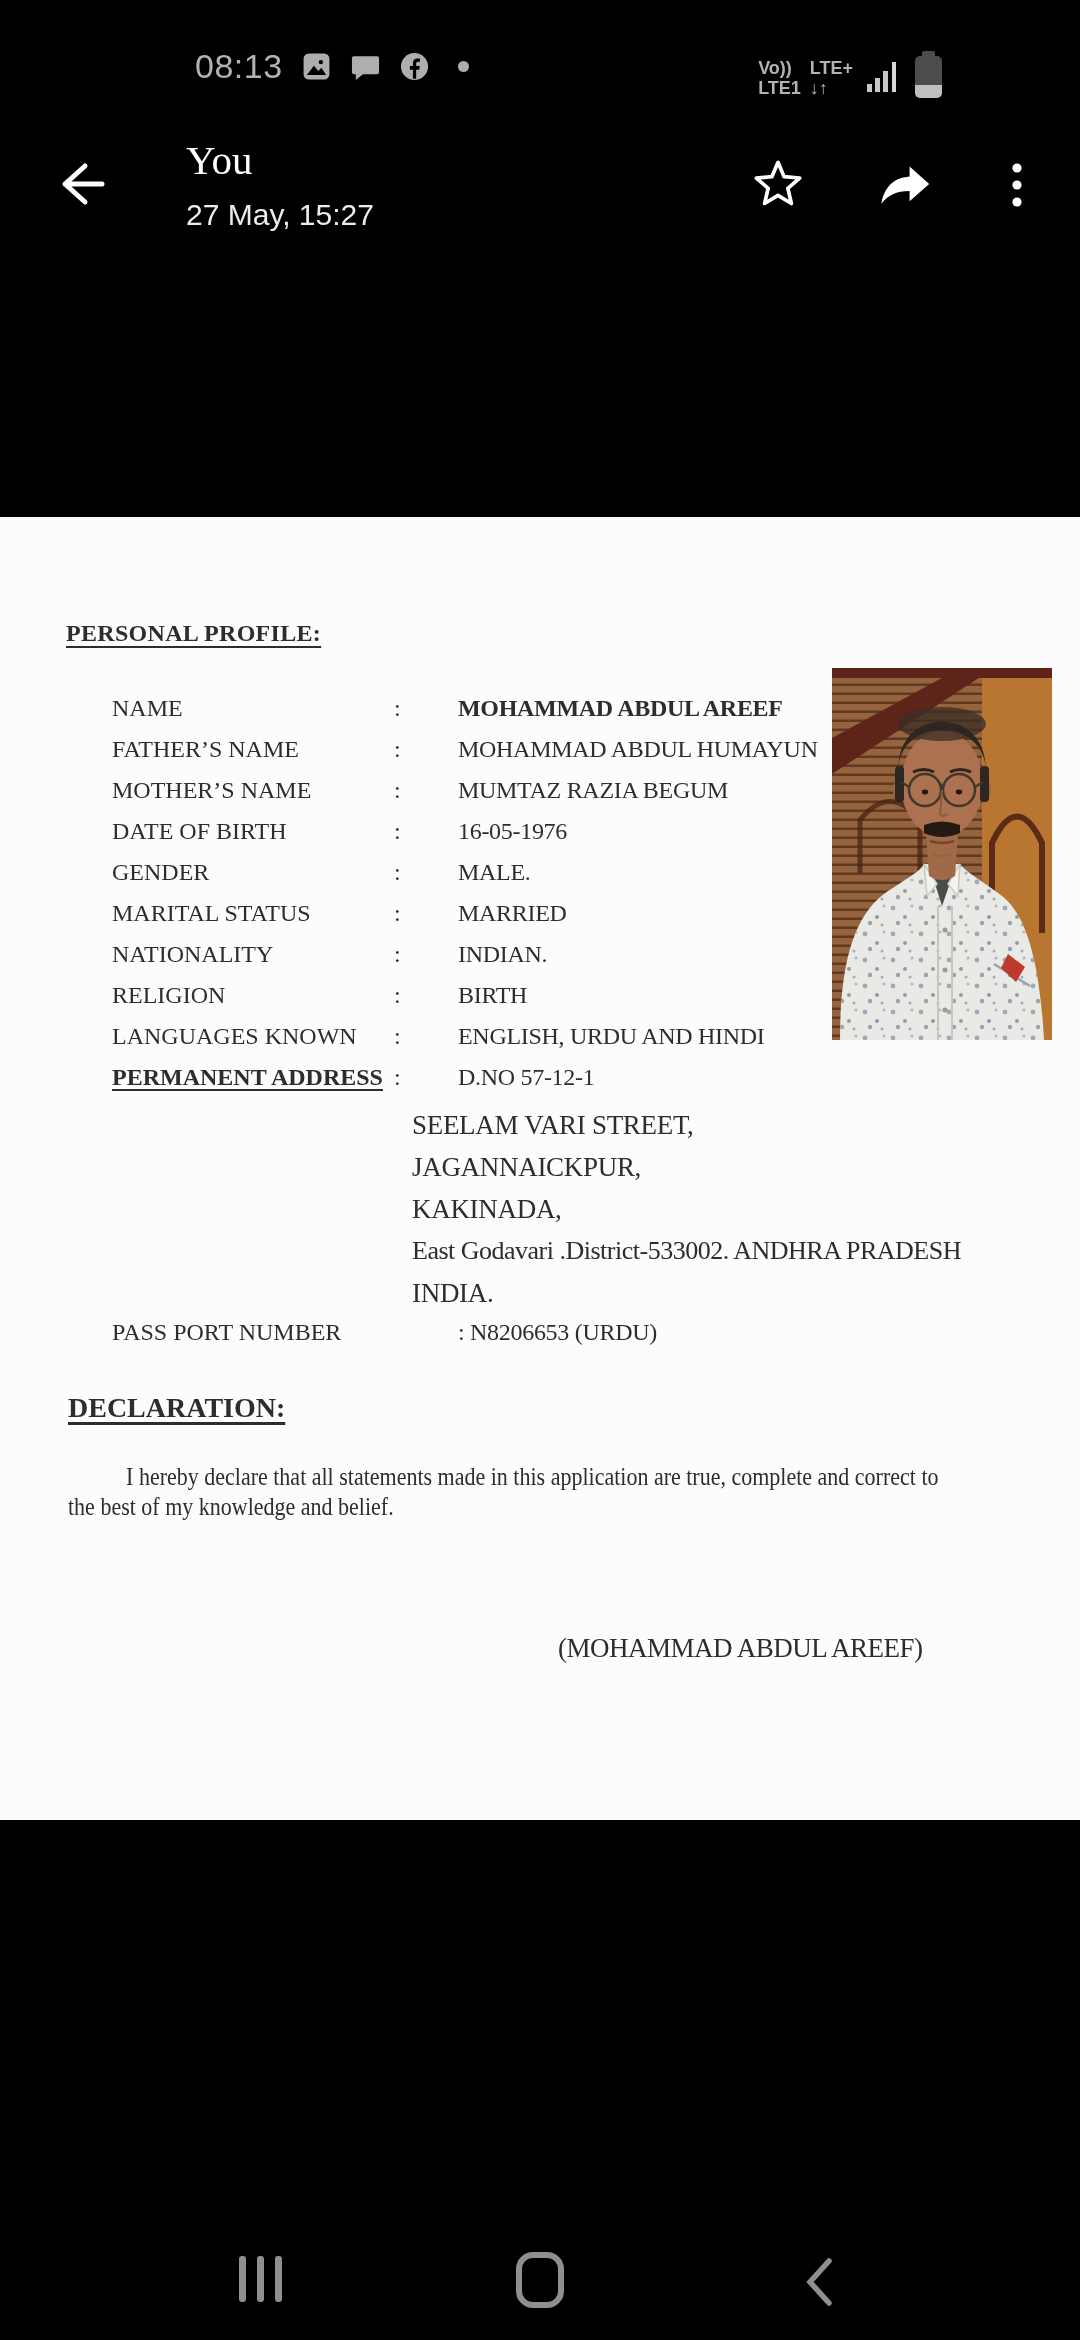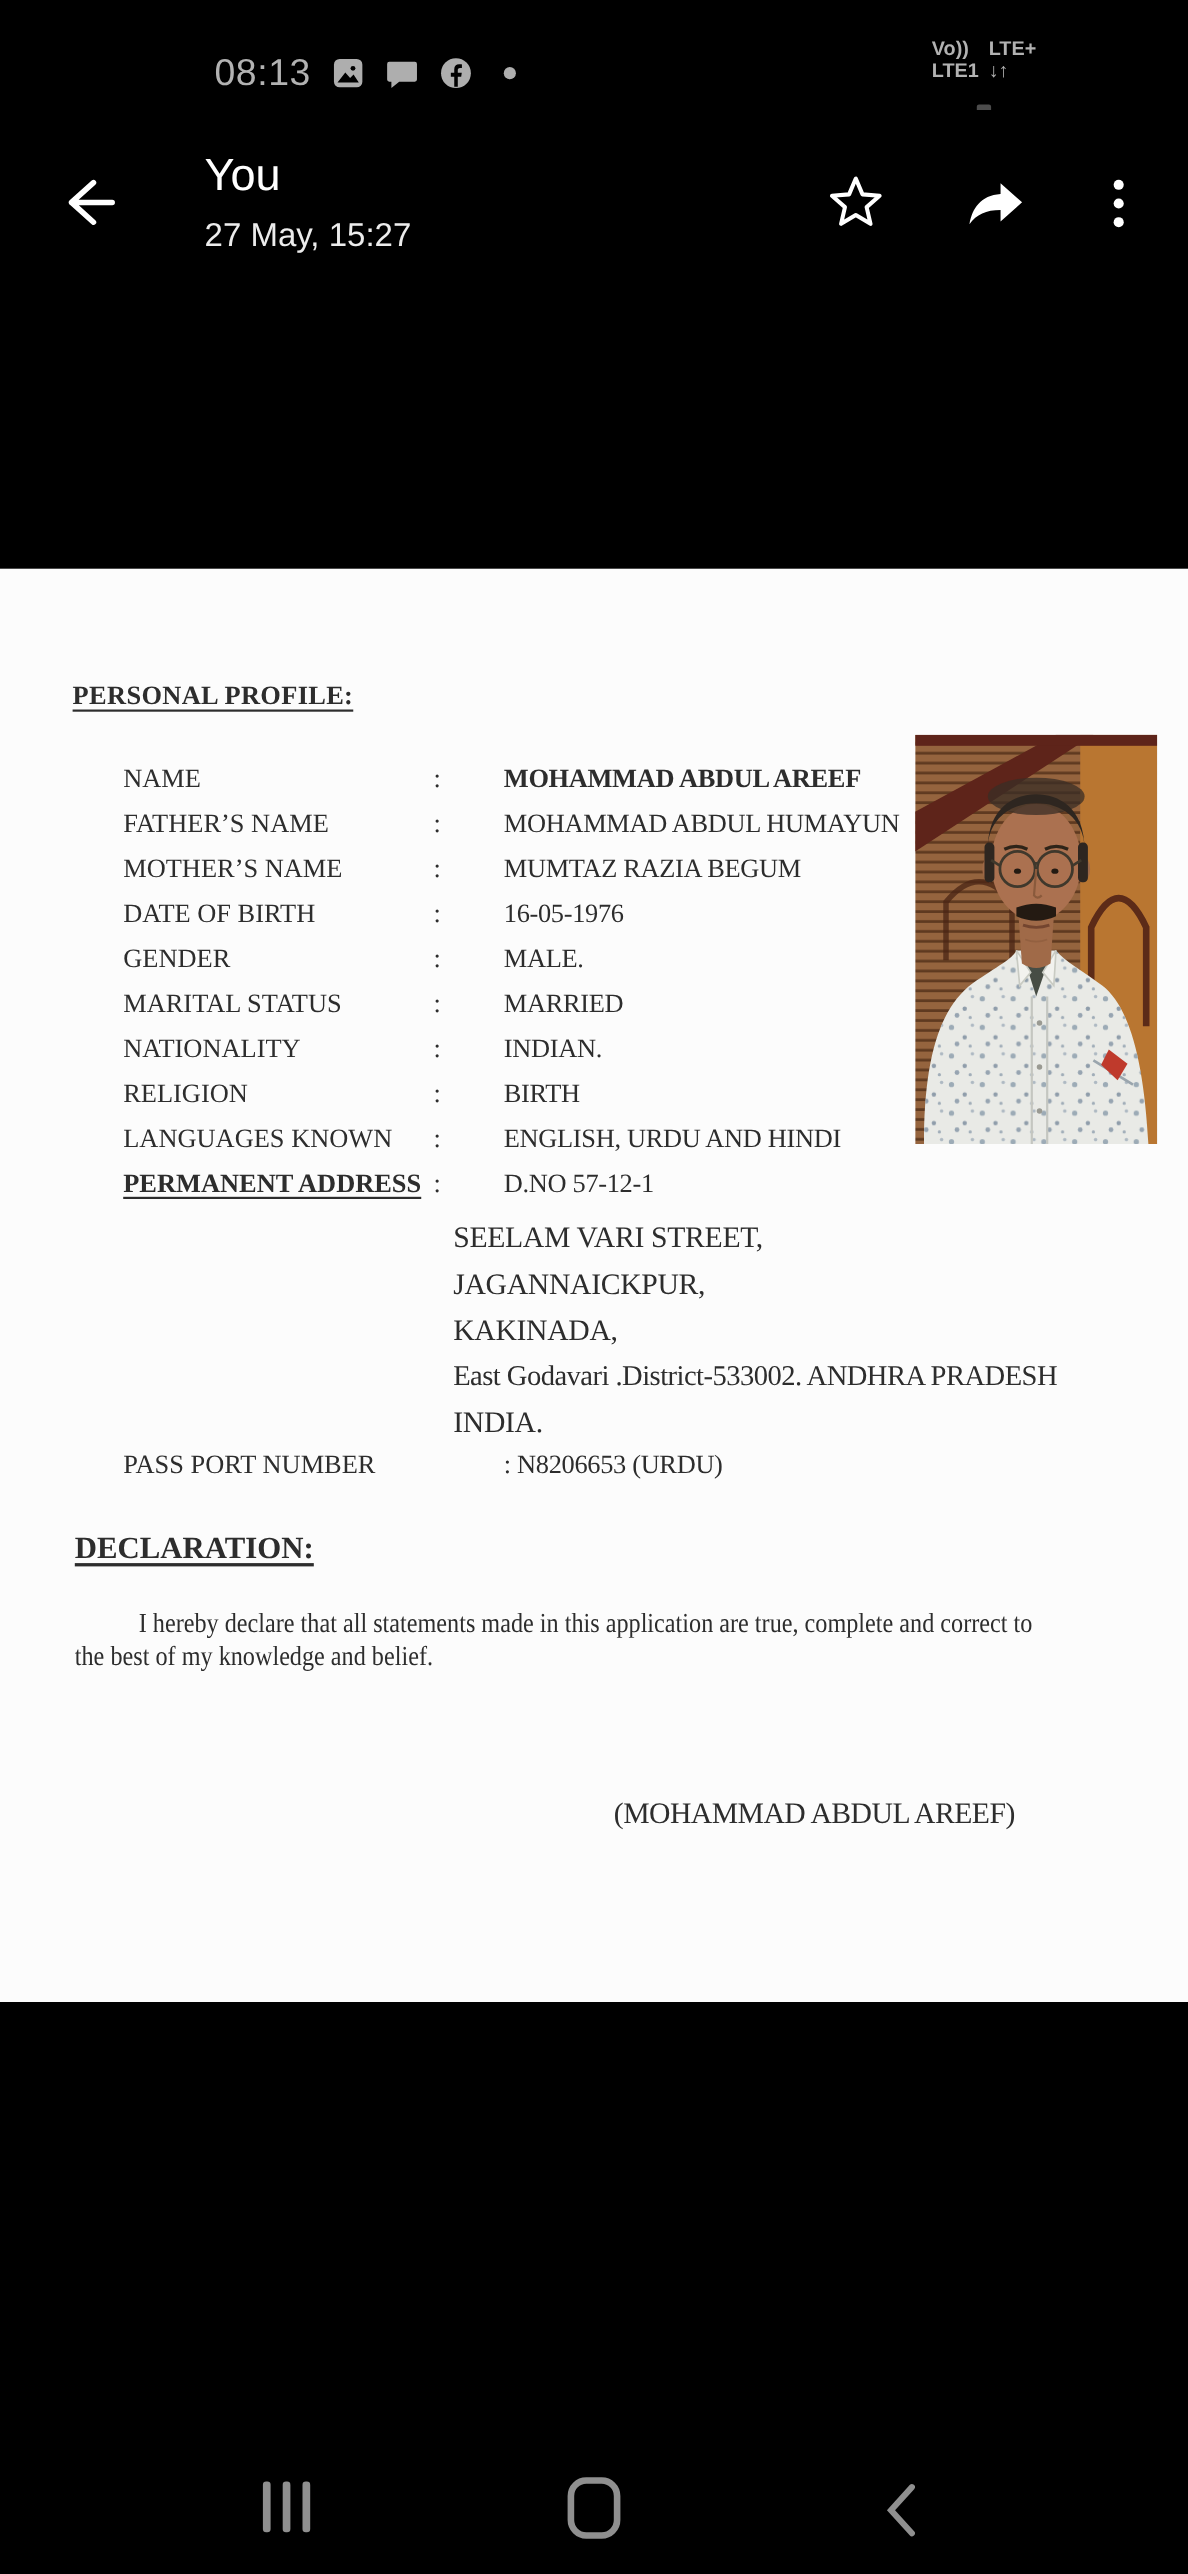--- a/index.html
+++ b/index.html
@@ -4,29 +4,29 @@
 <style>
   html,body{margin:0;padding:0;background:#000;}
   .screen{position:relative;width:1080px;height:2340px;background:#000;overflow:hidden;
           font-family:"Liberation Sans",sans-serif;}
   
   .status-bar{position:absolute;top:34px;left:0;width:984px;height:64px;}
   .sb-left{position:absolute;left:195px;top:0;height:64px;display:flex;align-items:center;gap:18px;}
   .sb-time{font-size:34px;color:#b2b2b2;letter-spacing:.5px;}
   .sb-ico{display:block;}
   .sb-dot{width:11px;height:11px;border-radius:50%;background:#aeaeae;margin-left:10px;}
-  .sb-right{position:absolute;right:42px;top:0;height:64px;display:flex;align-items:center;gap:13px;flex-direction:column;}
+  .sb-right{position:absolute;right:42px;top:0;height:64px;display:flex;align-items:flex-end;gap:13px;}
   .carrier{display:grid;grid-template-columns:auto auto;column-gap:9px;line-height:20px;
            font-size:18px;color:#b2b2b2;font-weight:700;text-align:left;}
   .battery{position:relative;width:27px;height:42px;border-radius:5px;
            background:linear-gradient(#4c4c4c 0 70%,#bfbfbf 70% 100%);}
   .battery-cap{position:absolute;top:-5px;left:7px;width:13px;height:5px;border-radius:2px 2px 0 0;background:#4c4c4c;}
   
   .hdr-back{position:absolute;left:52px;top:156px;cursor:pointer;}
-  .hdr-title{position:absolute;left:186px;top:136px;font-size:41px;font-weight:500;color:#fff;}
+  .hdr-title{position:absolute;left:186px;top:136px;font-size:41px;font-weight:500;color:#fff;font-family:Liberation Serif, serif;}
   .hdr-sub{position:absolute;left:186px;top:198px;font-size:30px;color:#ececec;}
   .hdr-ico{position:absolute;top:158px;cursor:pointer;}
   .hdr-star{left:752px;}
   .hdr-share{left:876px;top:154px;}
   .hdr-menu{left:1004px;top:160px;}
   
   .doc{position:absolute;top:517px;left:0;width:1080px;height:1303px;background:#fcfcfc;
        font-family:"Liberation Serif","DejaVu Serif",serif;color:#2d2d2d;}
   .doc-title{position:absolute;left:66px;top:96px;height:40px;line-height:40px;font-size:24px;font-weight:700;
              text-decoration:underline;text-decoration-thickness:2px;text-underline-offset:5px;letter-spacing:.3px;}

